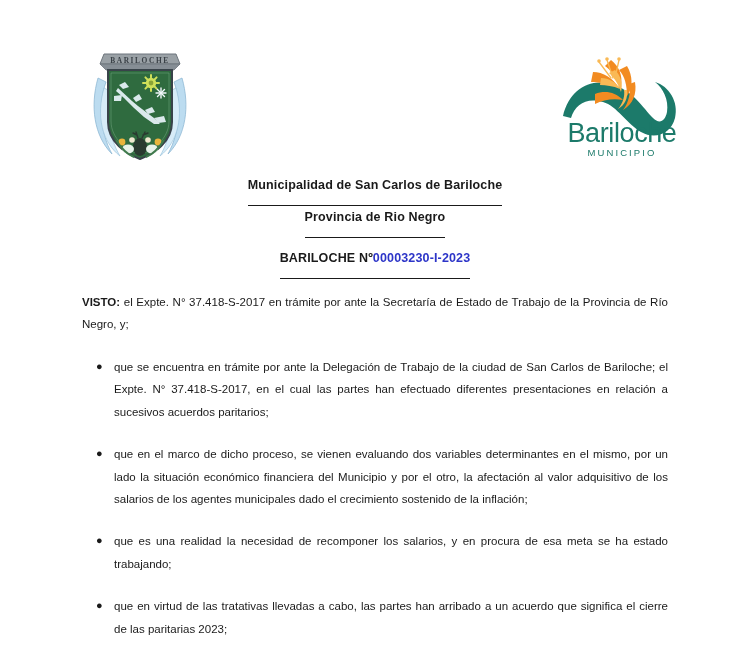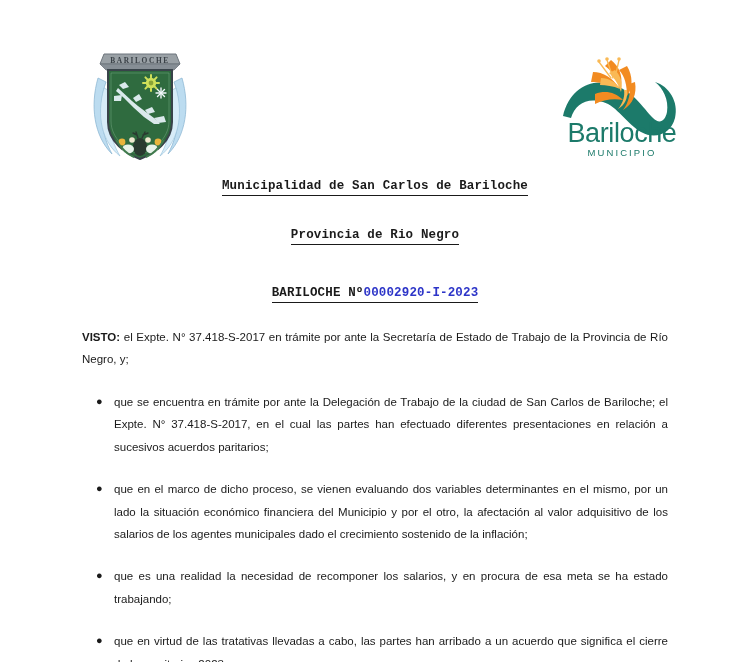--- a/index.html
+++ b/index.html
@@ -46,25 +46,24 @@
 
   
   .doc-title {
     text-align: center;
     font-weight: bold;
     font-size: 12.5px;
     letter-spacing: 0.15px;
   }
   .doc-title > span {
     border-bottom: 1.5px solid #1a1a1a;
-    padding-bottom: 2px;
-    font-family: Liberation Mono, monospace;
+    padding-bottom: 13px;
   }
   #title-municipalidad { margin: 0 0 0 0; padding-top: 13px; }
-  #title-provincia     { margin: 16px; padding-top: 18px; }
+  #title-provincia     { margin: 0; padding-top: 18px; }
   #title-resolucion    { margin: 0; padding-top: 27px; }
   #title-resolucion .res-label { color: #1a1a1a; }
   #title-resolucion .res-number { color: #2d35c8; }
 
   
   #doc-body {
     margin: 0 82px 0 82px;
     padding-top: 26px;
     font-size: 11.5px;
     line-height: 1.95;
@@ -214,21 +213,21 @@
 
 <div class="doc-title" id="title-municipalidad">
   <span>Municipalidad de San Carlos de Bariloche</span>
 </div>
 
 <div class="doc-title" id="title-provincia">
   <span>Provincia de Rio Negro</span>
 </div>
 
 <div class="doc-title" id="title-resolucion">
-  <span><span class="res-label">BARILOCHE  Nº</span><span class="res-number">00002920-I-2023</span></span>
+  <span><span class="res-label">BARILOCHE  Nº</span><span class="res-number">00003230-I-2023</span></span>
 </div>
 
 <div id="doc-body">
 
   <p class="para"><span class="underline-bold">VISTO:</span><span> el Expte. N° 37.418-S-2017 en trámite por ante la Secretaría de Estado de Trabajo de la Provincia de Río Negro, y;</span></p>
 
 
   <ul id="considerandos-list">
     <li>
       <span class="bullet-marker">●</span>

